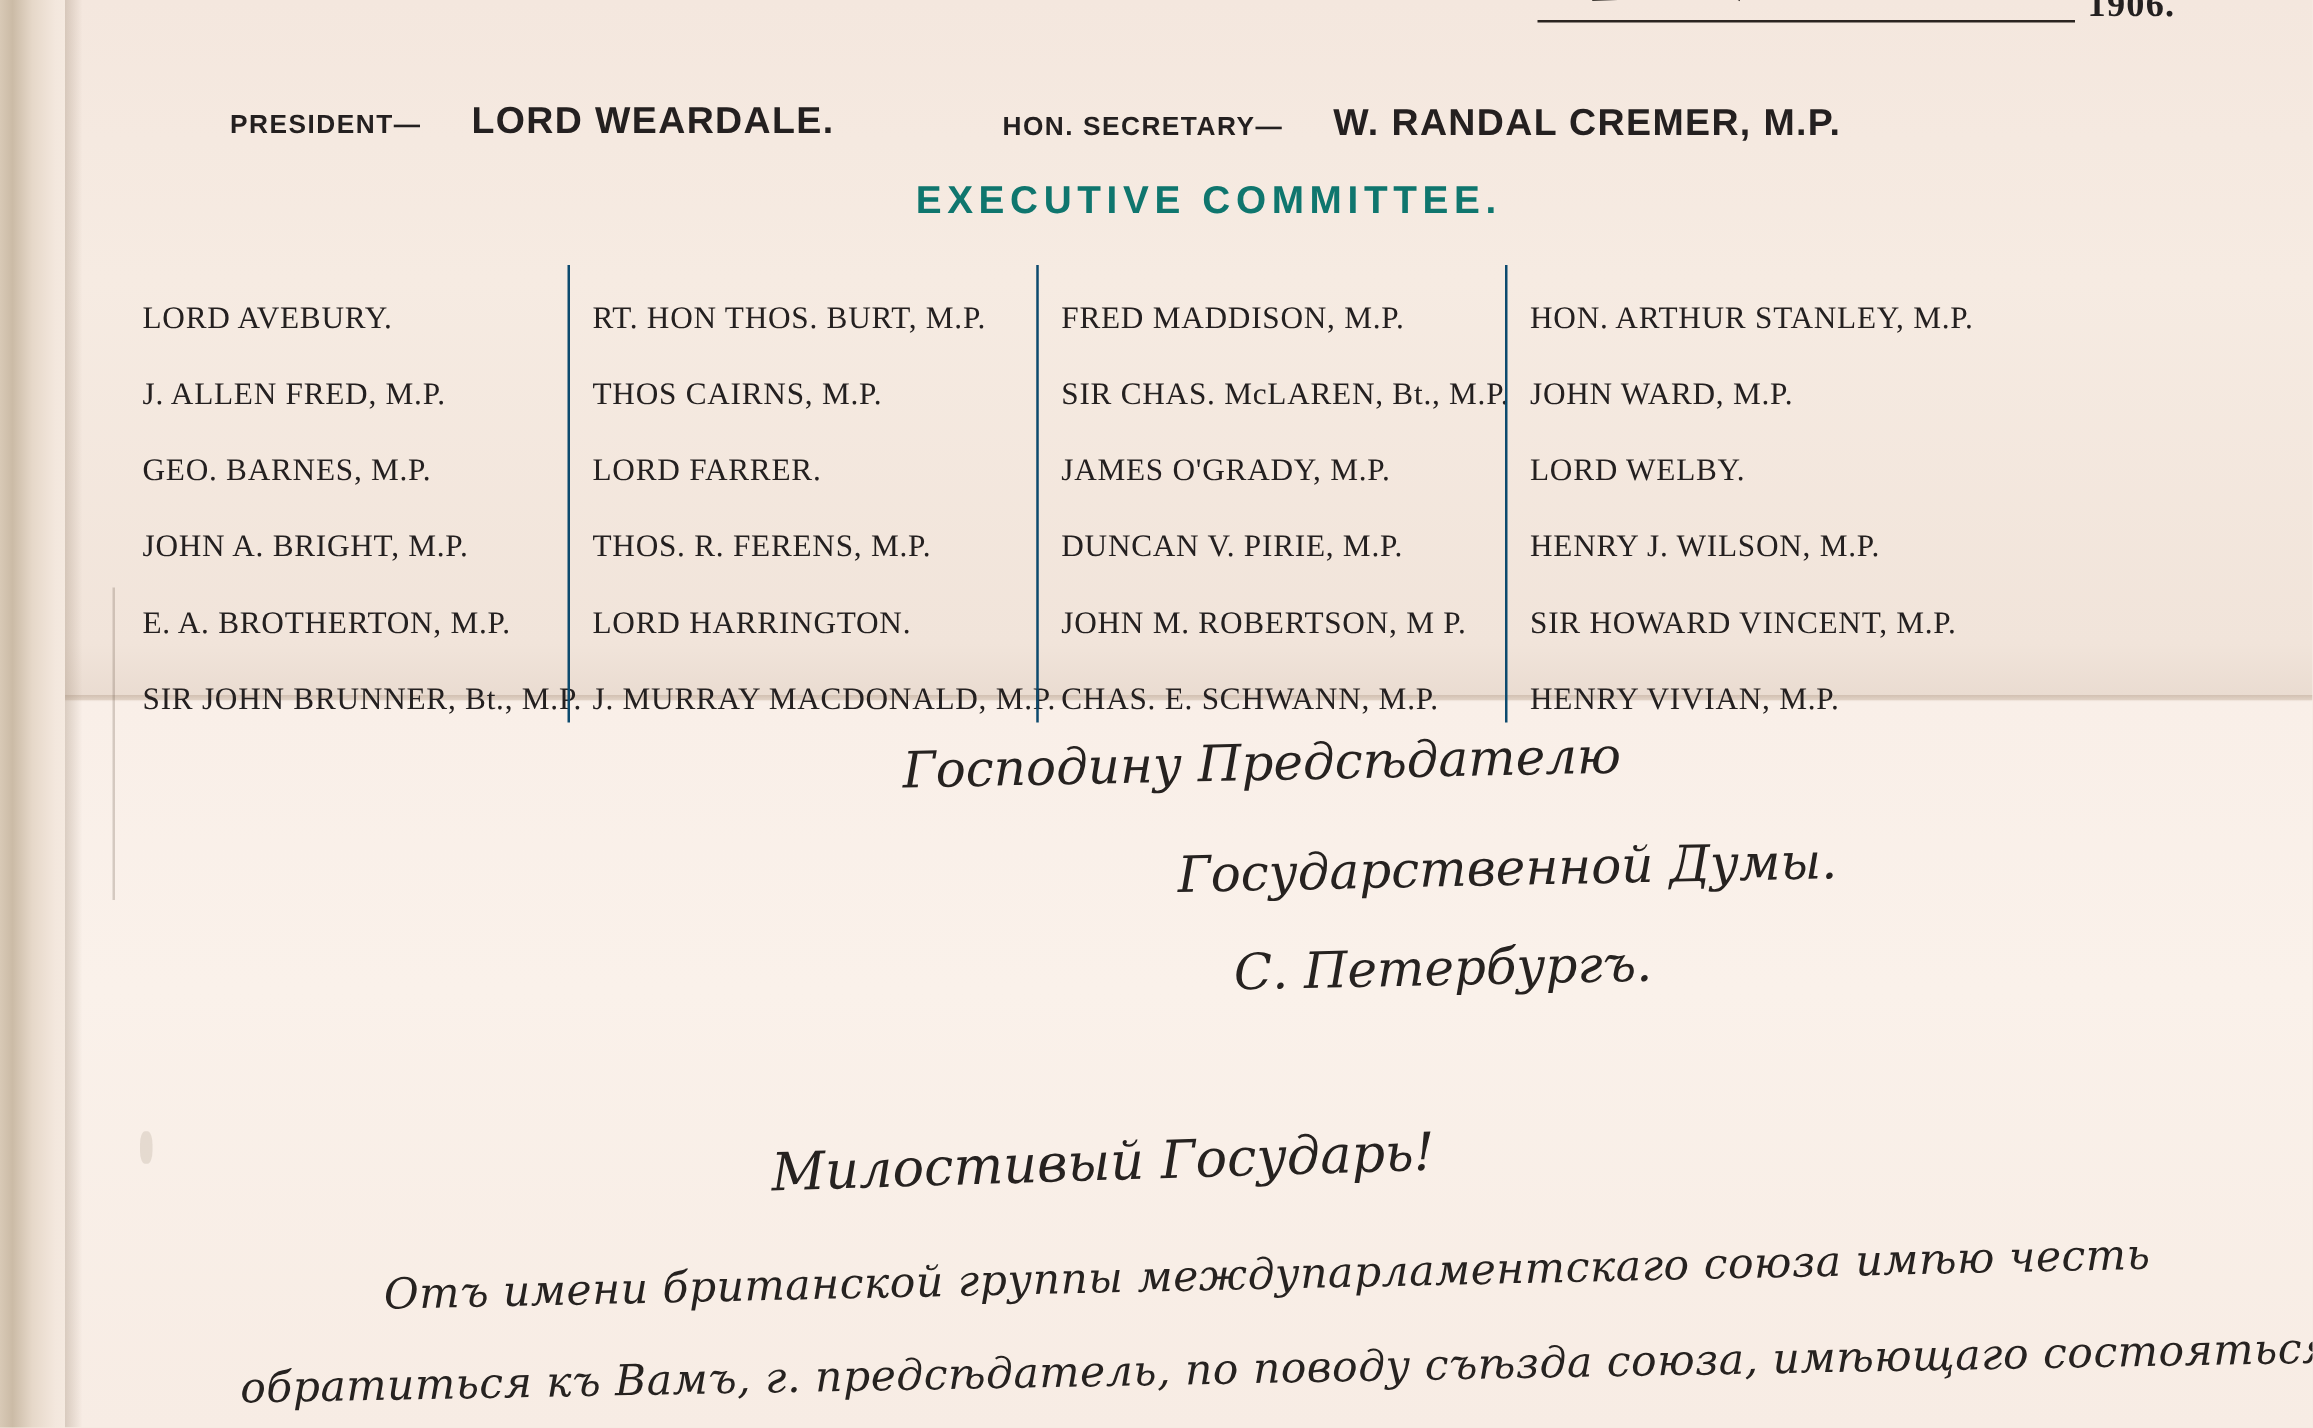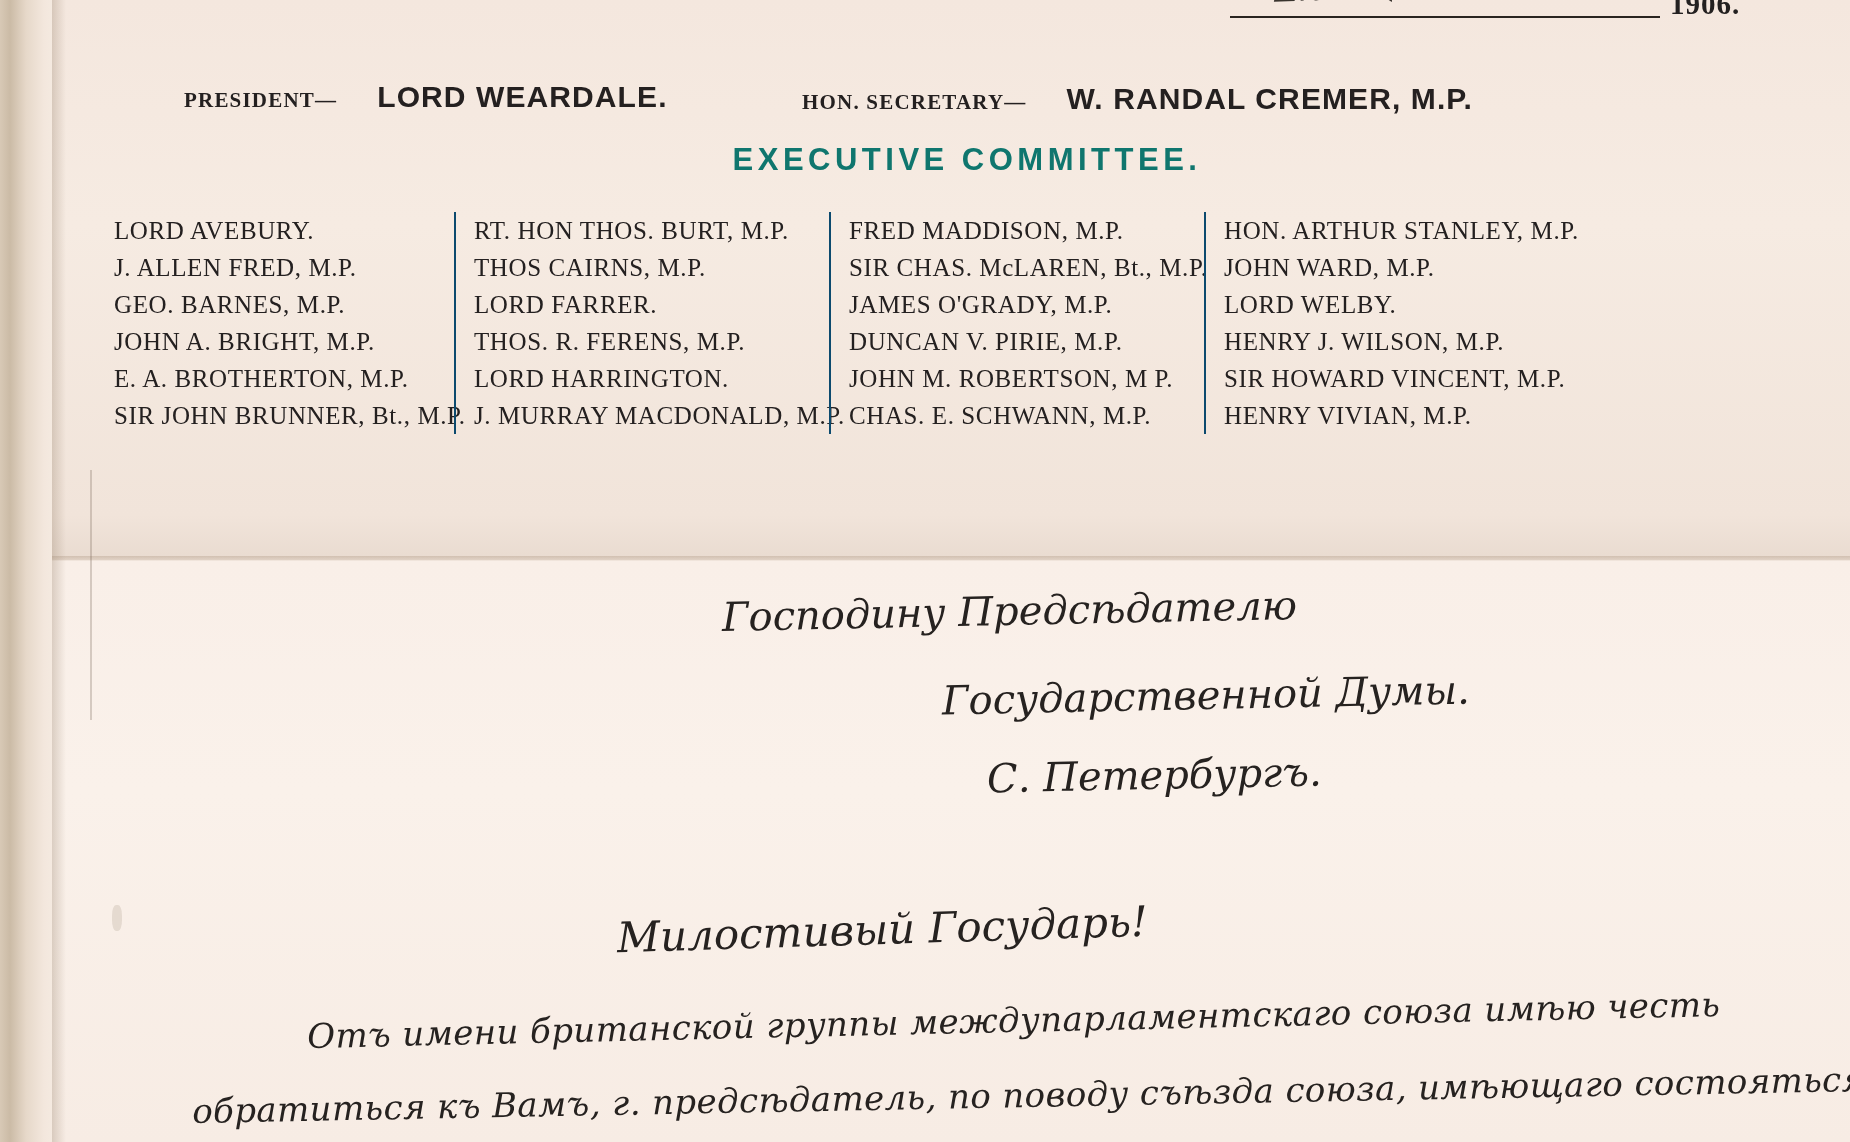--- a/index.html
+++ b/index.html
@@ -115,21 +115,21 @@
     top: 80px;
     width: 1798px;
     height: 46px;
   }
   .officer {
     position: absolute;
     white-space: nowrap;
     color: #242020;
   }
   .officer .role {
-    font-family: Liberation Serif, serif;
+    font-family: Liberation Sans, sans-serif;
     font-size: 21px;
     font-weight: bold;
     letter-spacing: 1.2px;
   }
   .officer .name {
     font-family: "Liberation Sans", sans-serif;
     font-size: 30px;
     font-weight: bold;
     letter-spacing: 1.1px;
     margin-left: 40px;
@@ -172,20 +172,21 @@
   #col-2 { width: 345px; }
   #col-3 { width: 340px; }
   .member {
     font-family: "Liberation Serif", serif;
     font-size: 25px;
     letter-spacing: .6px;
     color: #242020;
     height: 37px;
     line-height: 37px;
     white-space: nowrap;
+    margin-top: 24px;
   }
 
   
   .hand {
     position: absolute;
     font-family: "DejaVu Serif", serif;
     font-style: italic;
     color: #262220;
     white-space: nowrap;
   }

